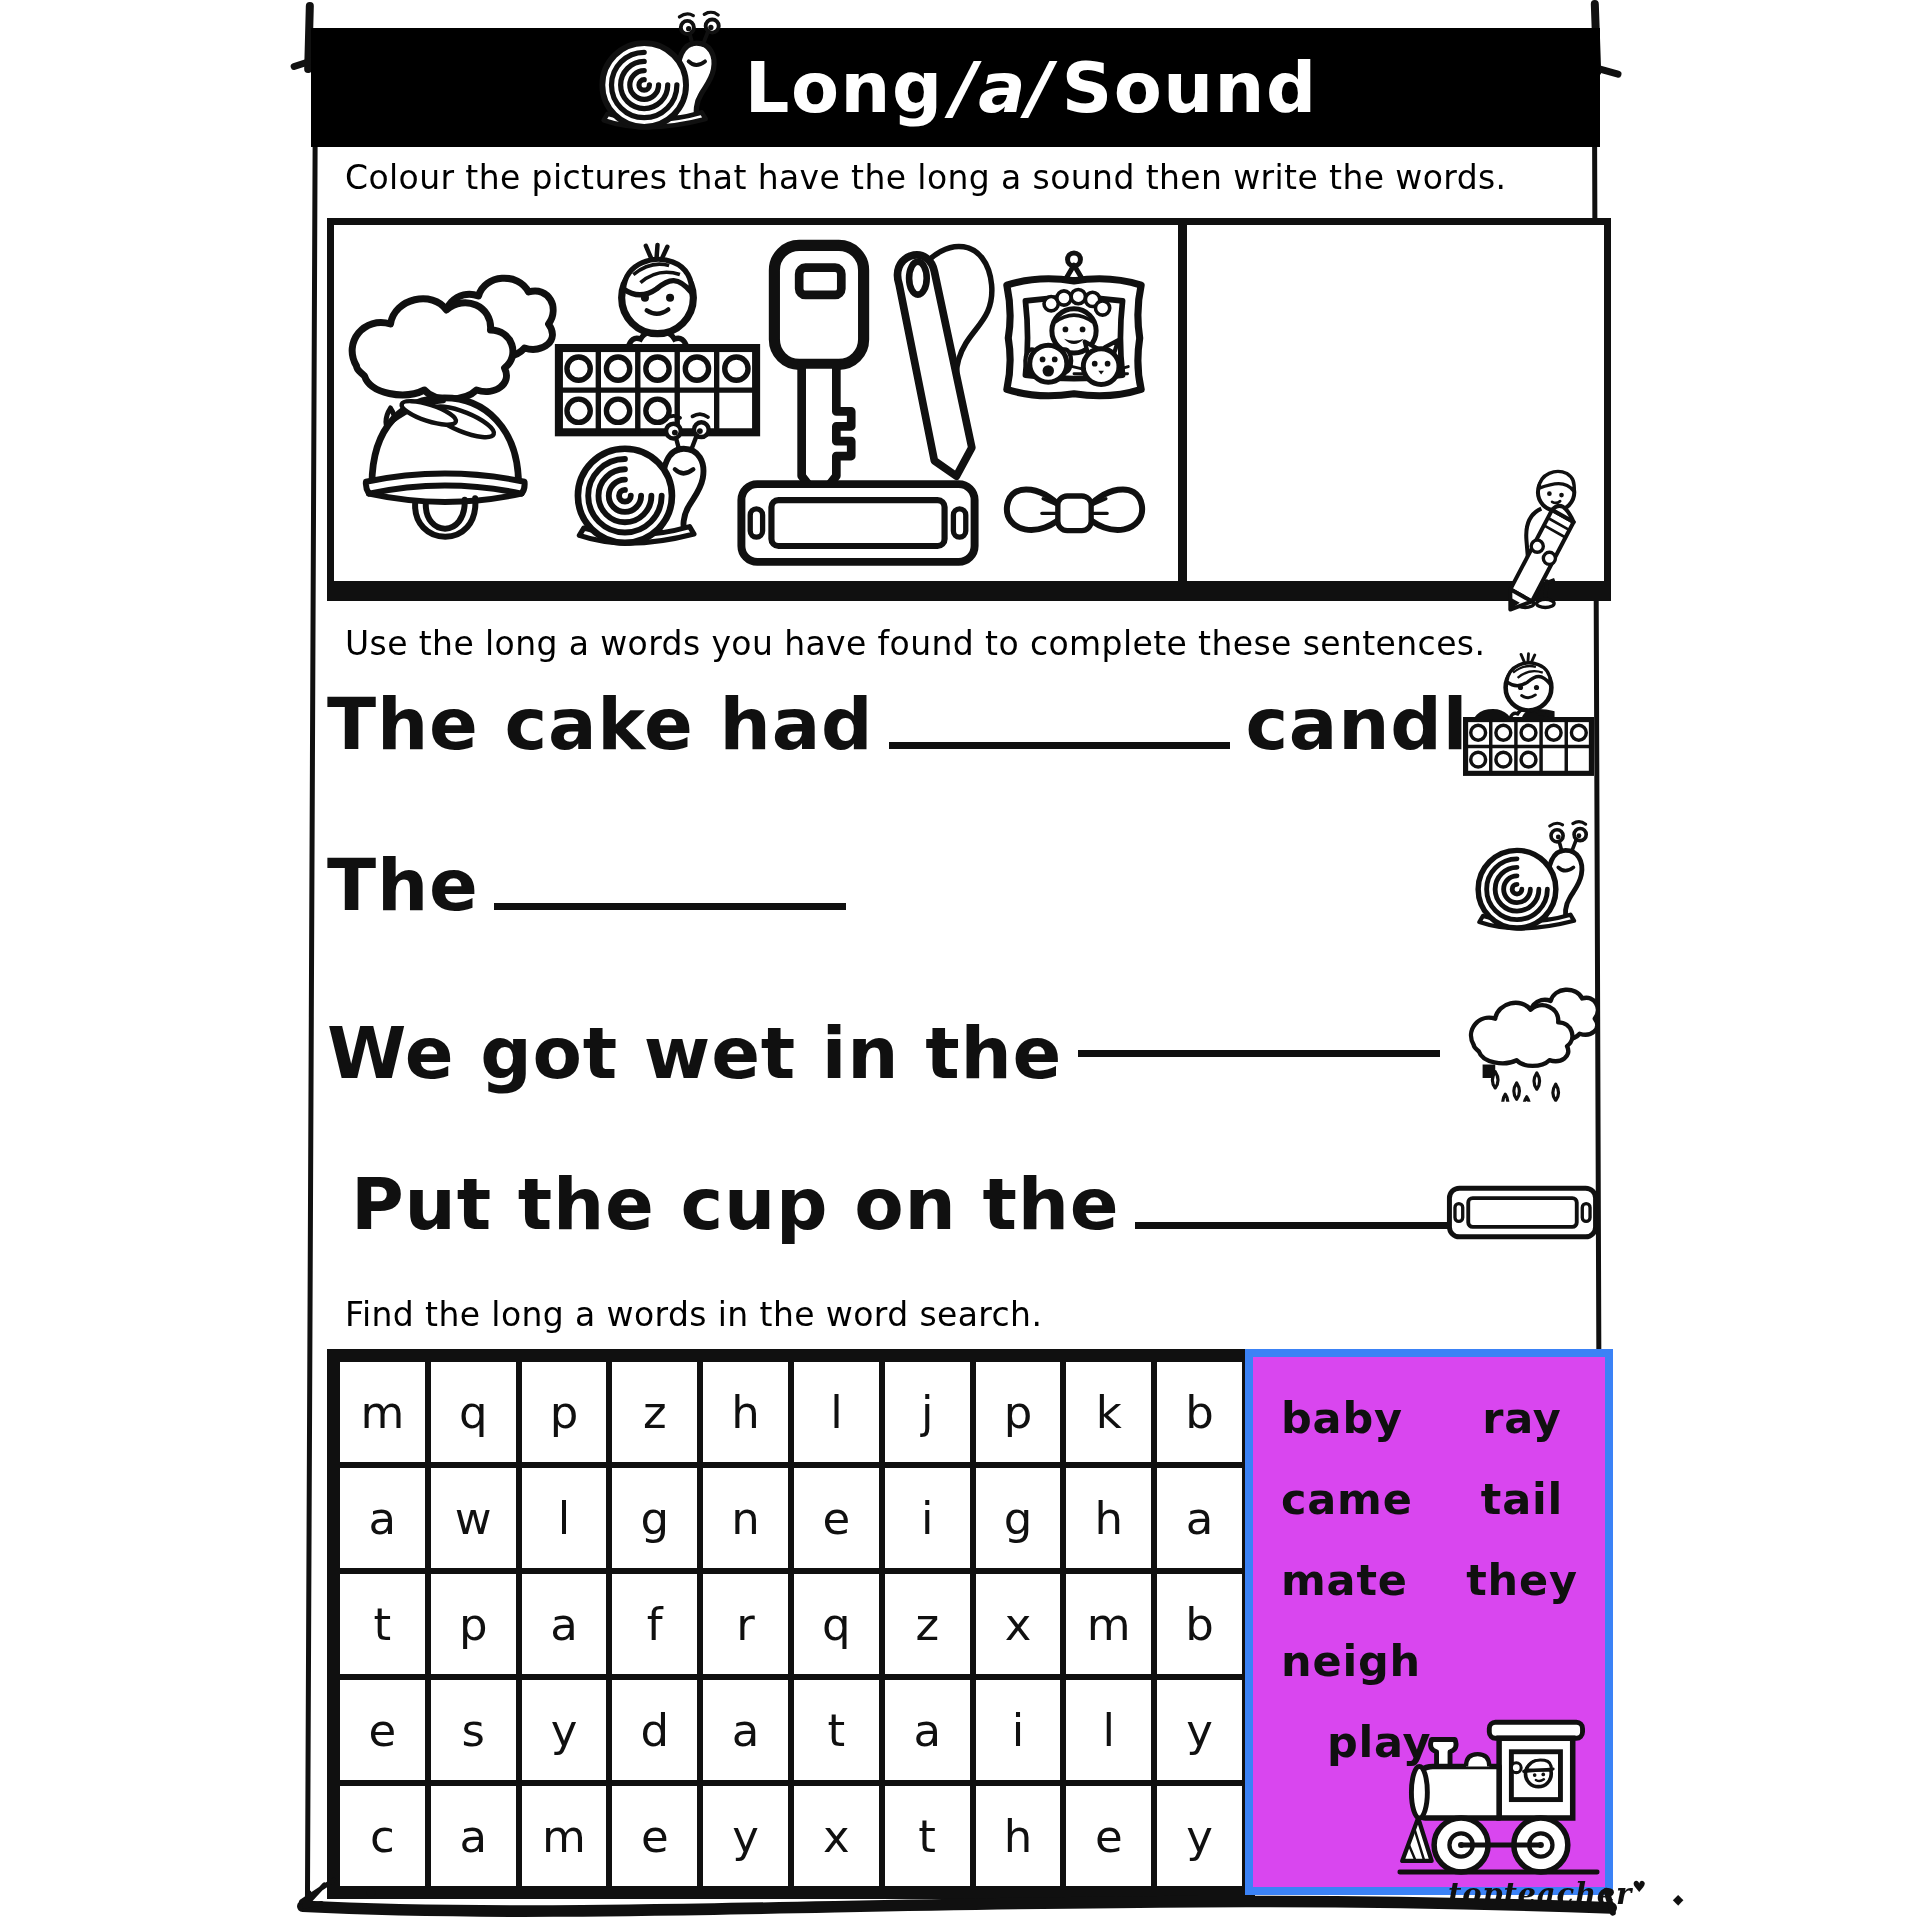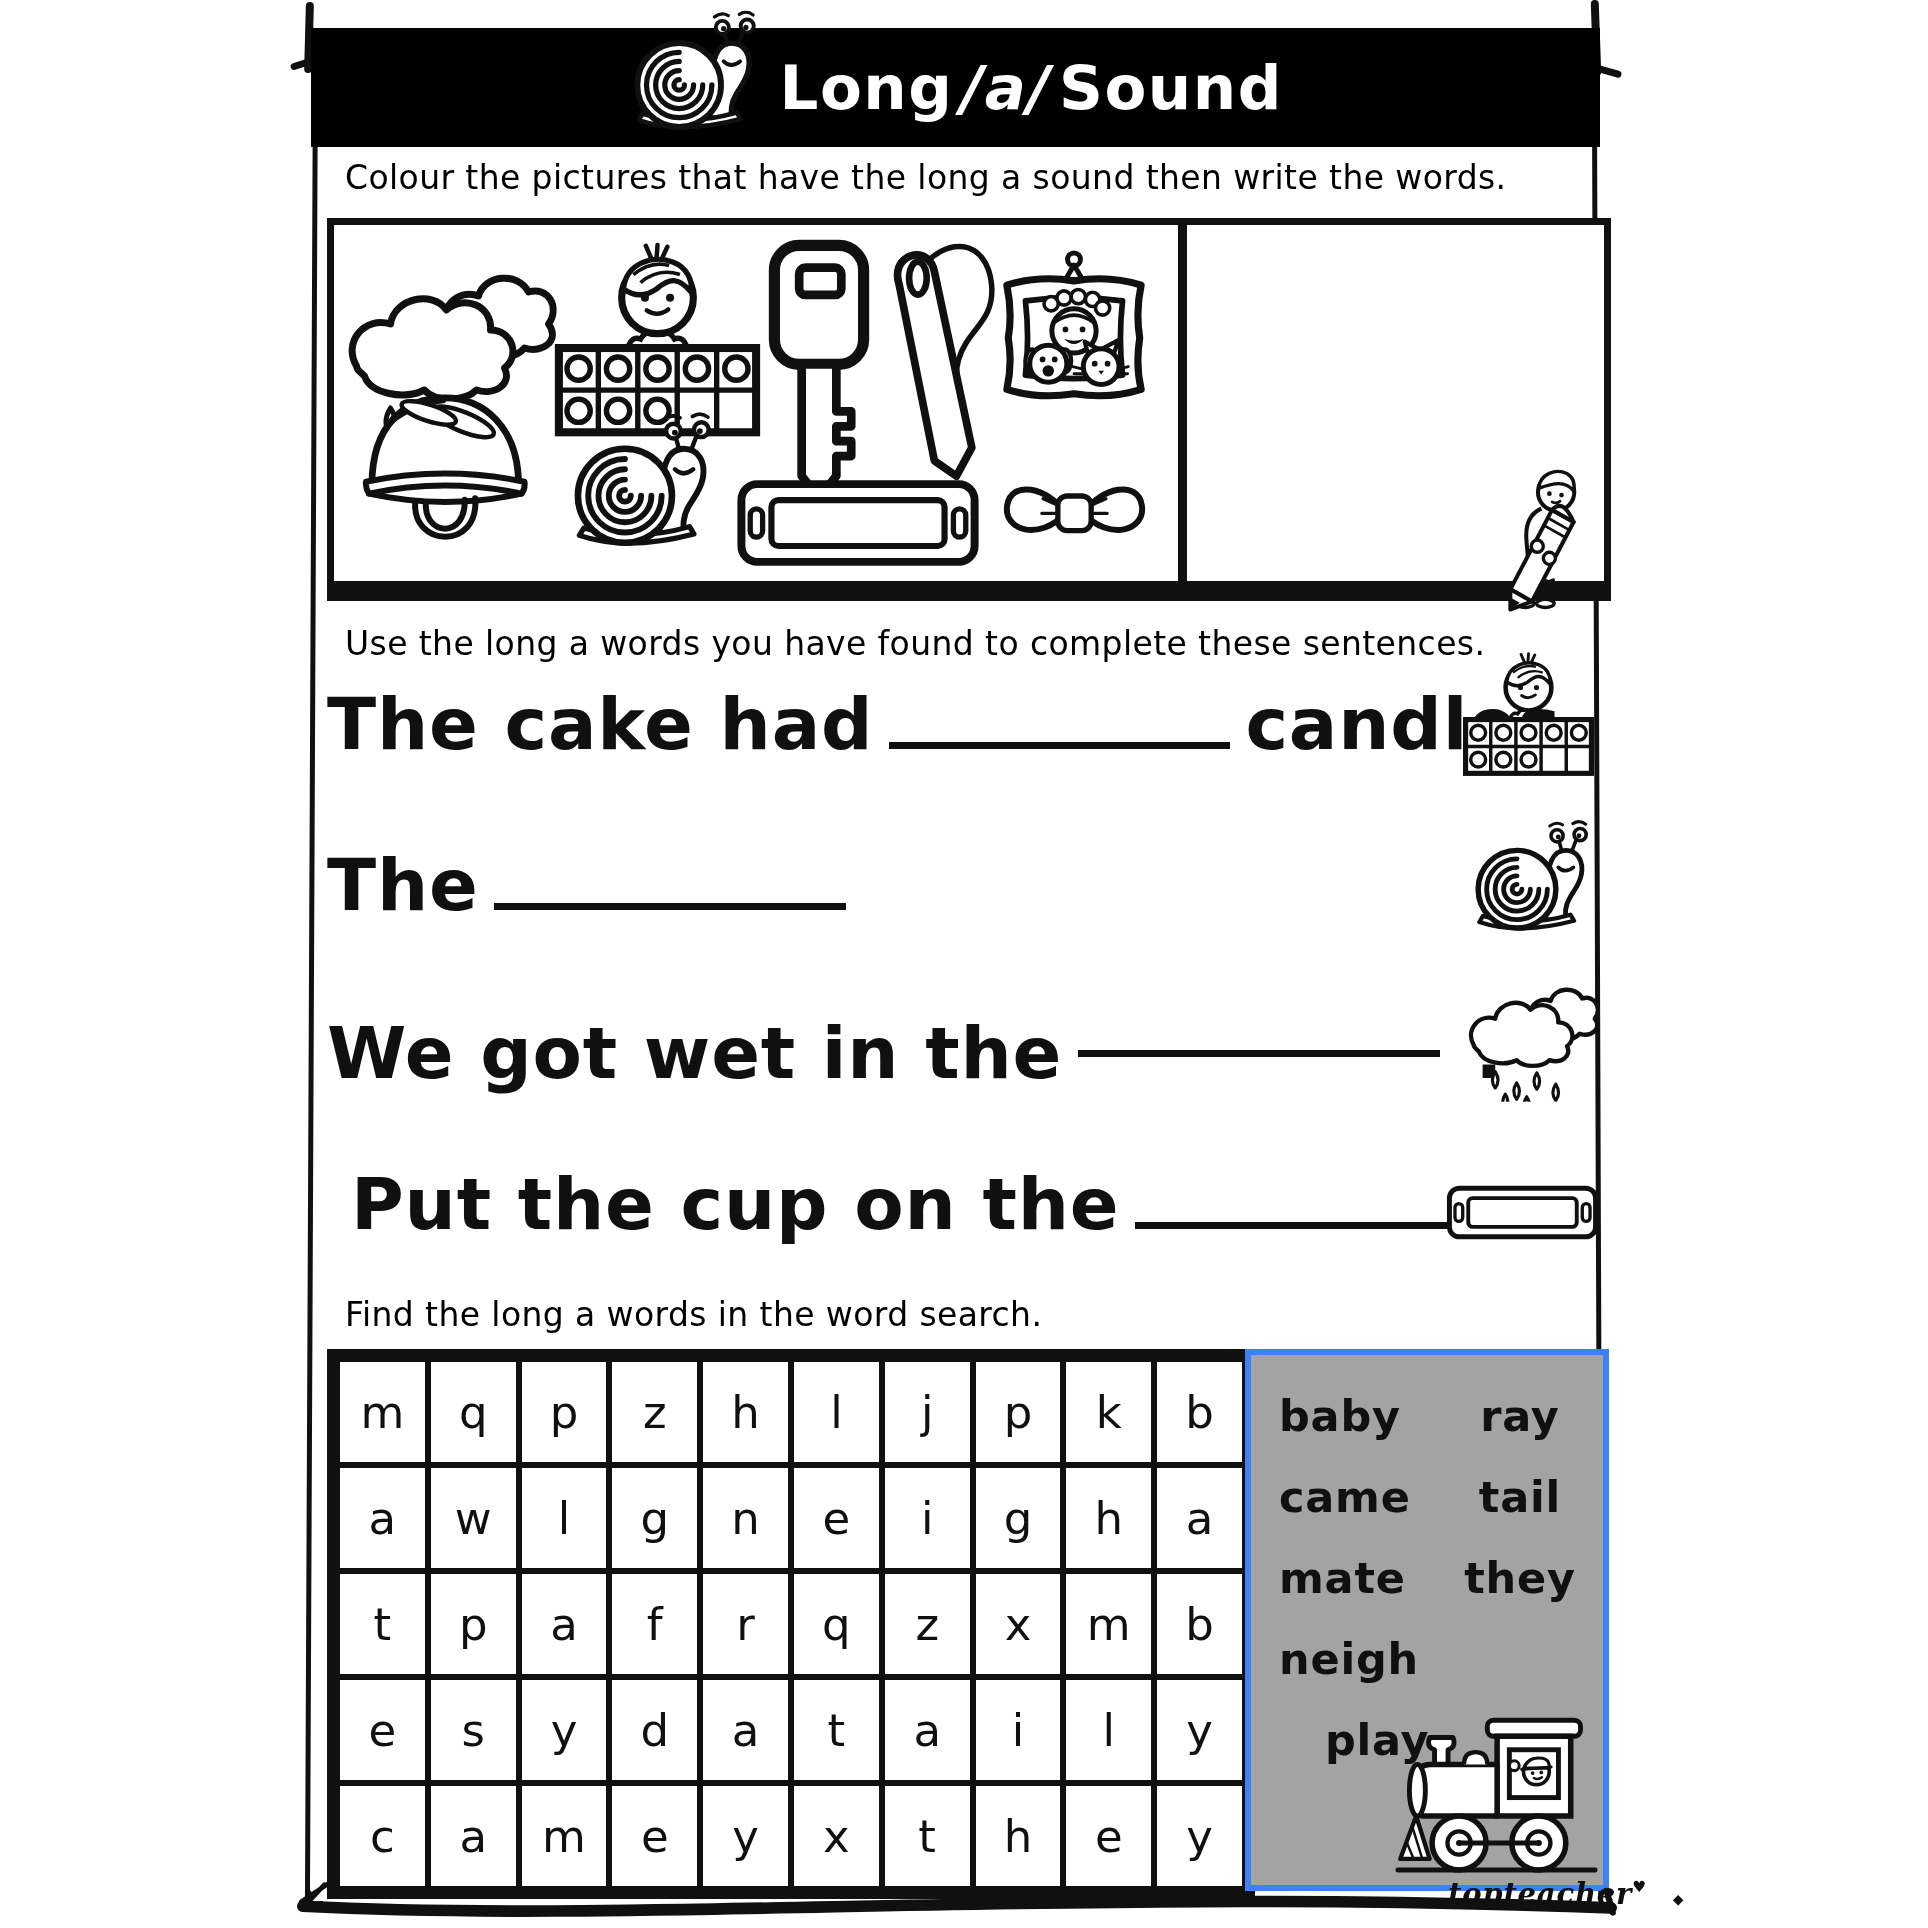--- a/index.html
+++ b/index.html
@@ -5,37 +5,37 @@
   html,body{margin:0;padding:0;background:#fff;}
   .canvas{position:relative;width:1928px;height:1928px;background:#fff;overflow:hidden;
           font-family:"DejaVu Sans","Liberation Sans",sans-serif;color:#101010;}
   .abs{position:absolute;}
   
   .vline{position:absolute;width:5.4px;background:#101010;border-radius:3.1px;}
   .pin{position:absolute;background:#101010;border-radius:4.6px;}
   
   .bar{position:absolute;left:311px;top:28px;width:1289px;height:119px;background:#000;
        display:flex;align-items:center;justify-content:center;gap:12.4px;}
-  .title{font-size:61px;font-weight:700;color:#fff;letter-spacing:1.5px;white-space:nowrap;}
+  .title{font-size:70px;font-weight:700;color:#fff;letter-spacing:1.5px;white-space:nowrap;}
   .title .phoneme{font-style:italic;padding:0 7.7px;}
   .instr{position:absolute;font-size:33px;letter-spacing:0.4px;color:#000000;white-space:nowrap;}
   
   .pbox{position:absolute;border:7.7px solid #101010;border-bottom-width:20px;background:#fff;}
   
   .sentence{position:absolute;left:0;width:1273px;display:flex;align-items:baseline;
             font-size:72px;font-weight:700;letter-spacing:0.8px;white-space:nowrap;}
   .blank{display:inline-block;height:0;border-bottom:7.7px solid #101010;margin:0 15.5px;}
   .after-dot{margin-left:20px;}
   .s-icon{position:absolute;right:0;}
   
   .grid{position:absolute;left:327px;top:1349px;width:908px;height:530px;border:10px solid #101010;
         display:grid;grid-template-columns:repeat(10,1fr);grid-template-rows:repeat(5,1fr);background:#fff;}
   .cell{border:3.1px solid #101010;display:flex;align-items:center;justify-content:center;
         font-size:45px;font-weight:500;}
-  .wbox{position:absolute;left:1245px;top:1349px;width:352px;height:530px;border:6px solid #3b82f6;background:#a3a3a3;}
+  .wbox{position:absolute;left:1245px;top:1349px;width:352px;height:530px;border:8px solid #3b82f6;background:#d946ef;}
   .wlist{position:absolute;left:0;top:20px;width:100%;display:grid;grid-template-columns:1.12fr 1fr;row-gap:0;}
   .wlist span{height:81px;display:flex;align-items:center;font-size:43px;font-weight:700;letter-spacing:0.8px;}
   .w-left{padding-left:28px;}
   .w-right{justify-content:center;}
   .w-indent{padding-left:74px;}
   .footer{position:absolute;left:1448px;top:1877px;font-family:"DejaVu Serif","Liberation Serif",serif;
           font-style:italic;font-size:29px;font-weight:700;letter-spacing:0.8px;}
   .footer .heart{font-size:15.5px;vertical-align:top;}
   .footer .dot{font-size:14px;margin-left:26px;}
   svg{display:block;overflow:visible;}

